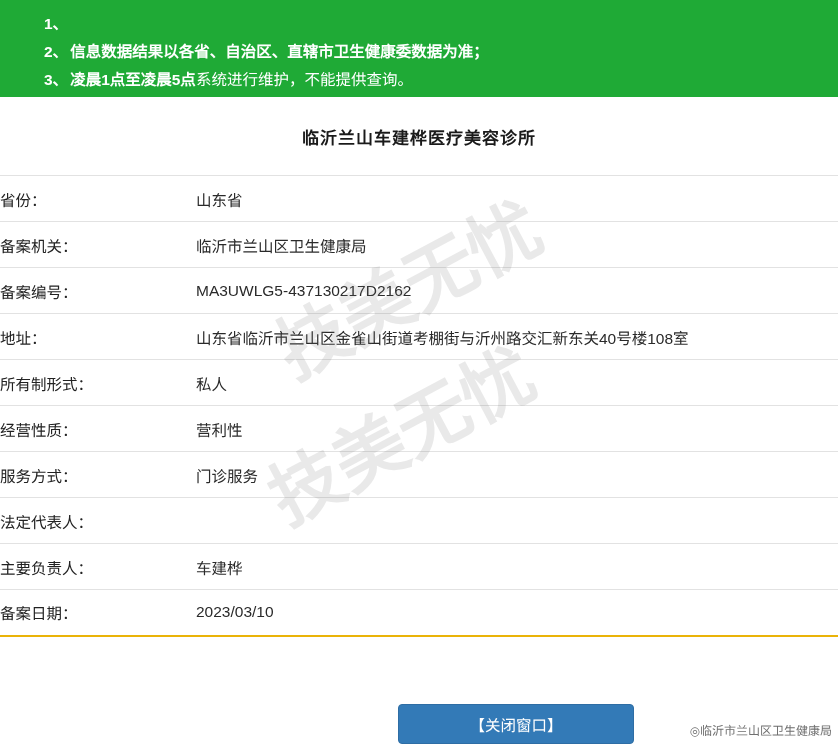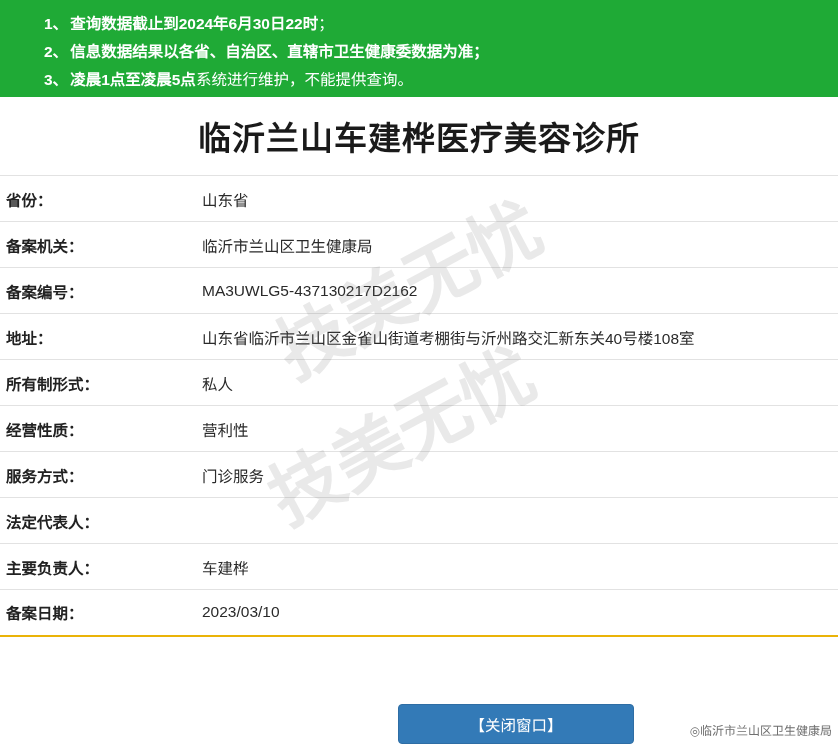--- a/index.html
+++ b/index.html
@@ -44,21 +44,21 @@
   }
 
   
   .title-wrap {
     height: 78px;
     display: flex;
     align-items: center;
     justify-content: center;
   }
   .page-title {
-    font-size: 33px;
+    font-size: 17px;
     font-weight: bold;
     color: #1a1a1a;
     letter-spacing: 1px;
   }
 
   
   .info-table {
     width: 838px;
     border-collapse: collapse;
     table-layout: fixed;
@@ -71,23 +71,21 @@
     font-size: 15.5px;
     color: #333333;
     padding: 0;
     vertical-align: middle;
   }
   .info-table tr:last-child td {
     border-bottom: 2px solid #eab308;
   }
   td.label {
     width: 196px;
-    padding-left: 6px;
     color: #222222;
-    font-weight: bold;
   }
   td.value {
     padding-left: 0px;
     color: #2a2a2a;
   }
 
   
   .footer {
     position: absolute;
     left: 0;
@@ -142,21 +140,20 @@
     pointer-events: none;
     user-select: none;
   }
 </style>
 </head>
 <body>
 
 <div class="notice-banner">
   <div class="notice-line">
     <span class="notice-index">1、</span>
-    <span class="notice-text"><b>查询数据截止到</b><b>2024年6月30日22时</b><span>；</span></span>
   </div>
   <div class="notice-line">
     <span class="notice-index">2、</span>
     <span class="notice-text"><b>信息数据结果以各省、自治区、直辖市卫生健康委数据为准；</b></span>
   </div>
   <div class="notice-line">
     <span class="notice-index">3、</span>
     <span class="notice-text"><b>凌晨1点至凌晨5点</b><span>系统进行维护，不能提供查询。</span></span>
   </div>
 </div>

